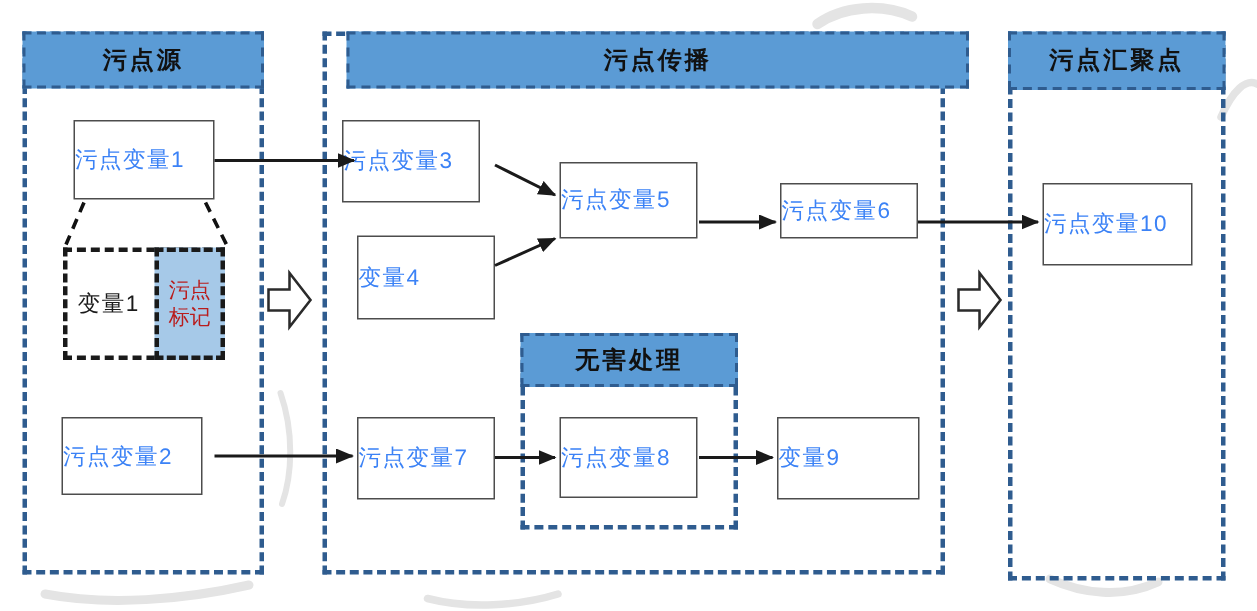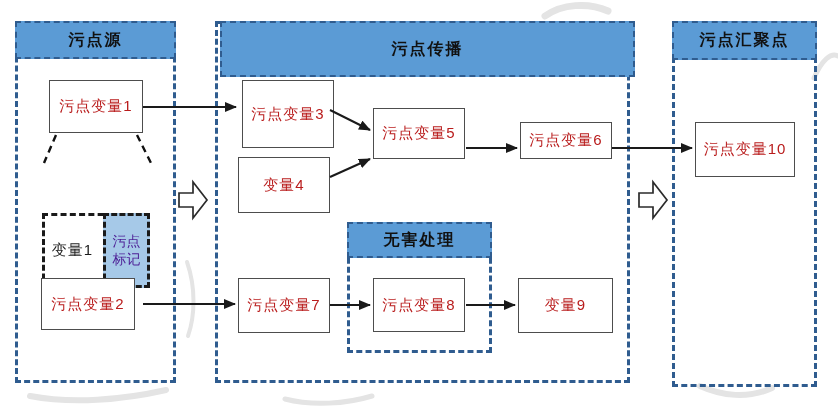--- a/index.html
+++ b/index.html
@@ -10,30 +10,30 @@
   .section{position:absolute;border:3px dashed var(--section-border,#2F5C8F);background:transparent;box-sizing:border-box;}
 
   
   .sec-header{position:absolute;box-sizing:border-box;background:var(--header-fill,#5B9BD5);
     border:2.5px dashed var(--section-border,#2F5C8F);
     display:flex;align-items:center;justify-content:center;
     font-size:16px;font-weight:bold;color:#111;letter-spacing:2px;}
 
   
   .node{position:absolute;box-sizing:border-box;background:#fff;border:1.5px solid var(--node-border,#4d4d4d);
-    display:flex;align-items:center;justify-content:center;font-size:15px;color:#b91c1c;letter-spacing:1px;}
+    display:flex;align-items:center;justify-content:flex-start;font-size:15px;color:#3b82f6;letter-spacing:1px;}
 
   
   .composite{position:absolute;box-sizing:border-box;background:#fff;border:3px dashed #1a1a1a;}
   .composite .left-label{position:absolute;left:0;top:0;bottom:0;right:47px;
     display:flex;align-items:center;justify-content:center;font-size:15px;letter-spacing:1px;}
   .tag{position:absolute;top:-3px;bottom:-3px;right:-3px;width:47px;box-sizing:border-box;
     background:var(--taint-mark-fill,#A6C9E8);border:3px dashed #1a1a1a;
     display:flex;align-items:center;justify-content:center;}
-  .tag span{white-space:pre-line;text-align:right;font-size:14px;line-height:1.25;color:#4c1d95;}
+  .tag span{white-space:pre-line;text-align:right;font-size:14px;line-height:1.25;color:#b91c1c;}
 
   .overlay{position:absolute;left:0;top:0;width:838px;height:407px;pointer-events:none;}
   .block-arrow{position:absolute;width:32px;height:42px;}
 </style>
 </head>
 <body>
 
 <div class="canvas">
 
   <svg class="overlay">
@@ -48,47 +48,47 @@
   </svg>
 
   <div class="section" style="left:15px;top:21px;width:161px;height:362px;"></div>
   <div class="section" style="left:215px;top:21px;width:415px;height:362px;"></div>
   <div class="section" style="left:672px;top:21px;width:145px;height:366px;"></div>
   <div class="section" style="left:347px;top:222px;width:145px;height:131px;"></div>
 
   <div class="sec-header" style="left:15px;top:21px;width:161px;height:38px;">
     <span>污点源</span>
   </div>
-  <div class="sec-header" style="left:220px;top:21px;width:415px;height:56px;">
+  <div class="sec-header" style="left:231px;top:21px;width:415px;height:38px;">
     <span>污点传播</span>
   </div>
   <div class="sec-header" style="left:672px;top:21px;width:145px;height:39px;">
     <span>污点汇聚点</span>
   </div>
   <div class="sec-header" style="left:347px;top:222px;width:145px;height:36px;">
     <span>无害处理</span>
   </div>
 
   <div class="node" style="left:49px;top:80px;width:94px;height:53px;">
     <span>污点变量1</span>
   </div>
 
-  <div class="composite" style="left:42px;top:165px;width:108px;height:75px;margin-top:48px;">
+  <div class="composite" style="left:42px;top:165px;width:108px;height:75px;">
     <span class="left-label">变量1</span>
     <div class="tag">
       <span>污点
 标记</span>
     </div>
   </div>
 
   <div class="node" style="left:41px;top:278px;width:94px;height:52px;">
     <span>污点变量2</span>
   </div>
 
-  <div class="node" style="left:242px;top:80px;width:92px;height:68px;">
+  <div class="node" style="left:228px;top:80px;width:92px;height:55px;">
     <span>污点变量3</span>
   </div>
 
   <div class="node" style="left:238px;top:157px;width:92px;height:56px;">
     <span>变量4</span>
   </div>
 
   <div class="node" style="left:373px;top:108px;width:92px;height:51px;">
     <span>污点变量5</span>
   </div>

